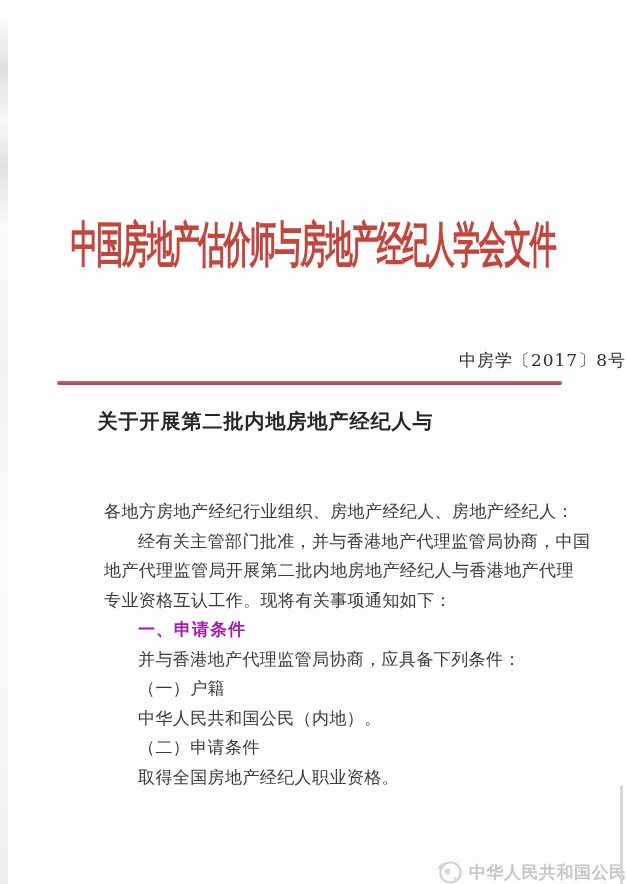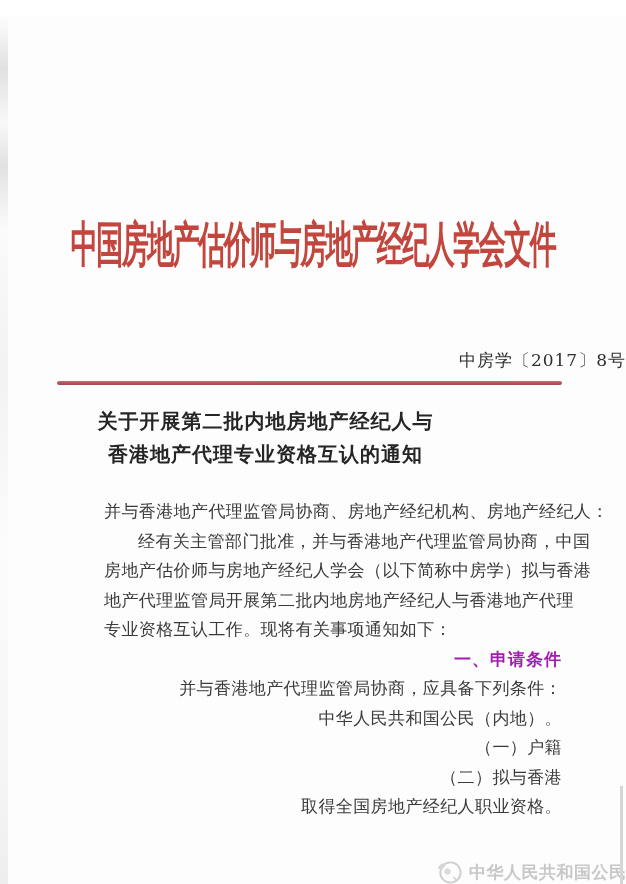--- a/index.html
+++ b/index.html
@@ -107,21 +107,21 @@
     width: 458px;
   }
   .bl {
     margin: 0;
     font-size: 17px;
     line-height: 29.5px;
     letter-spacing: 0.4px;
     color: var(--body_text, #3a3a3a);
     white-space: nowrap;
   }
-  .bl.indent { padding-left: 34px; text-align: right; }
+  .bl.indent { padding-left: 34px; }
   .bl.bold {
     font-weight: bold;
     font-family: "DejaVu Sans", "Liberation Sans", sans-serif;
     letter-spacing: 1px;
     color: #a21caf;
   }
 
   
   .watermark {
     position: absolute;
@@ -151,34 +151,32 @@
   <div class="edge-left"></div>
 
   <div class="org-title">中国房地产估价师与房地产经纪人学会文件</div>
 
   <div class="doc-number">中房学〔2017〕8号</div>
 
   <div class="red-rule"></div>
 
   <div class="notice-title">
     <div>关于开展第二批内地房地产经纪人与</div>
-    <div>香港地产代理专业资格互认的通知</div>
   </div>
 
   <div class="body-block">
-    <p class="bl">并与香港地产代理监管局协商、房地产经纪机构、房地产经纪人：</p>
+    <p class="bl">各地方房地产经纪行业组织、房地产经纪人、房地产经纪人：</p>
     <p class="bl indent">经有关主管部门批准，并与香港地产代理监管局协商，中国</p>
-    <p class="bl">房地产估价师与房地产经纪人学会（以下简称中房学）拟与香港</p>
     <p class="bl">地产代理监管局开展第二批内地房地产经纪人与香港地产代理</p>
     <p class="bl">专业资格互认工作。现将有关事项通知如下：</p>
     <p class="bl indent bold">一、申请条件</p>
     <p class="bl indent">并与香港地产代理监管局协商，应具备下列条件：</p>
+    <p class="bl indent">（一）户籍</p>
     <p class="bl indent">中华人民共和国公民（内地）。</p>
-    <p class="bl indent">（一）户籍</p>
-    <p class="bl indent">（二）拟与香港</p>
+    <p class="bl indent">（二）申请条件</p>
     <p class="bl indent">取得全国房地产经纪人职业资格。</p>
   </div>
 
   <div class="watermark">
     <span class="seal">
       <svg width="29" height="29" viewBox="0 0 30 30" aria-hidden="true">
         <circle cx="17" cy="15" r="10.5" fill="none" stroke="#cfcfd1" stroke-width="2"></circle>
         <path d="M4 11 C5 6 10 4 12 7 L9 12 Z" fill="#d6d6d8"></path>
         <circle cx="14" cy="14" r="3.2" fill="#dadadc"></circle>
         <path d="M20 20 q3 1 2 4" stroke="#d6d6d8" stroke-width="1.6" fill="none"></path>

